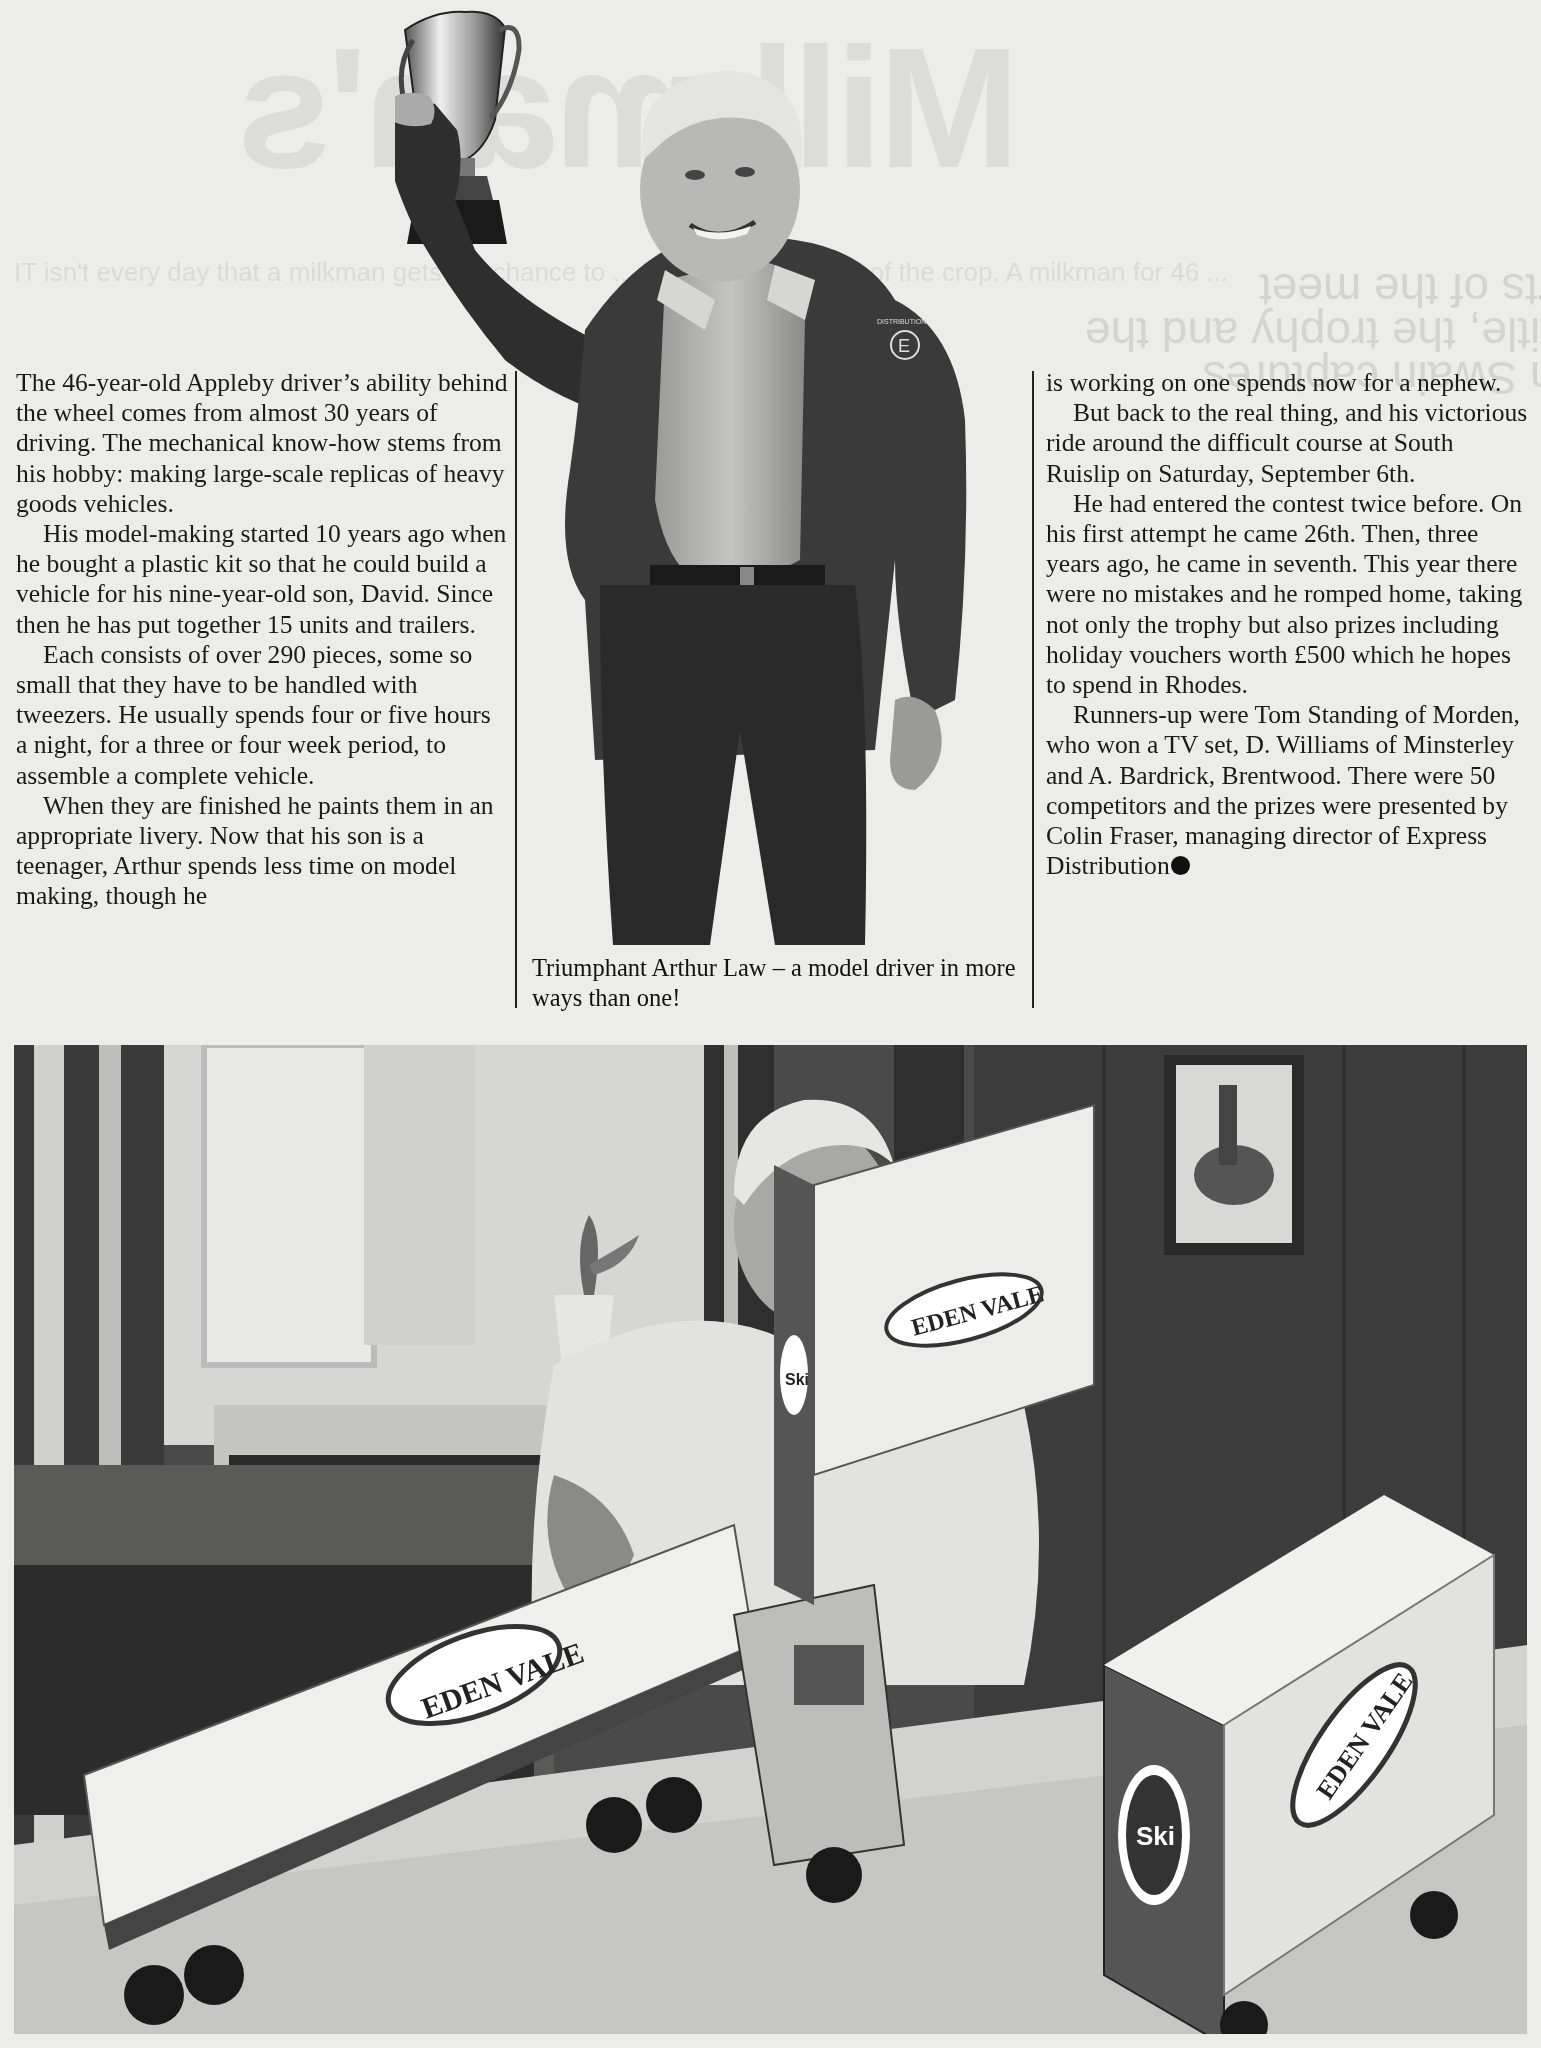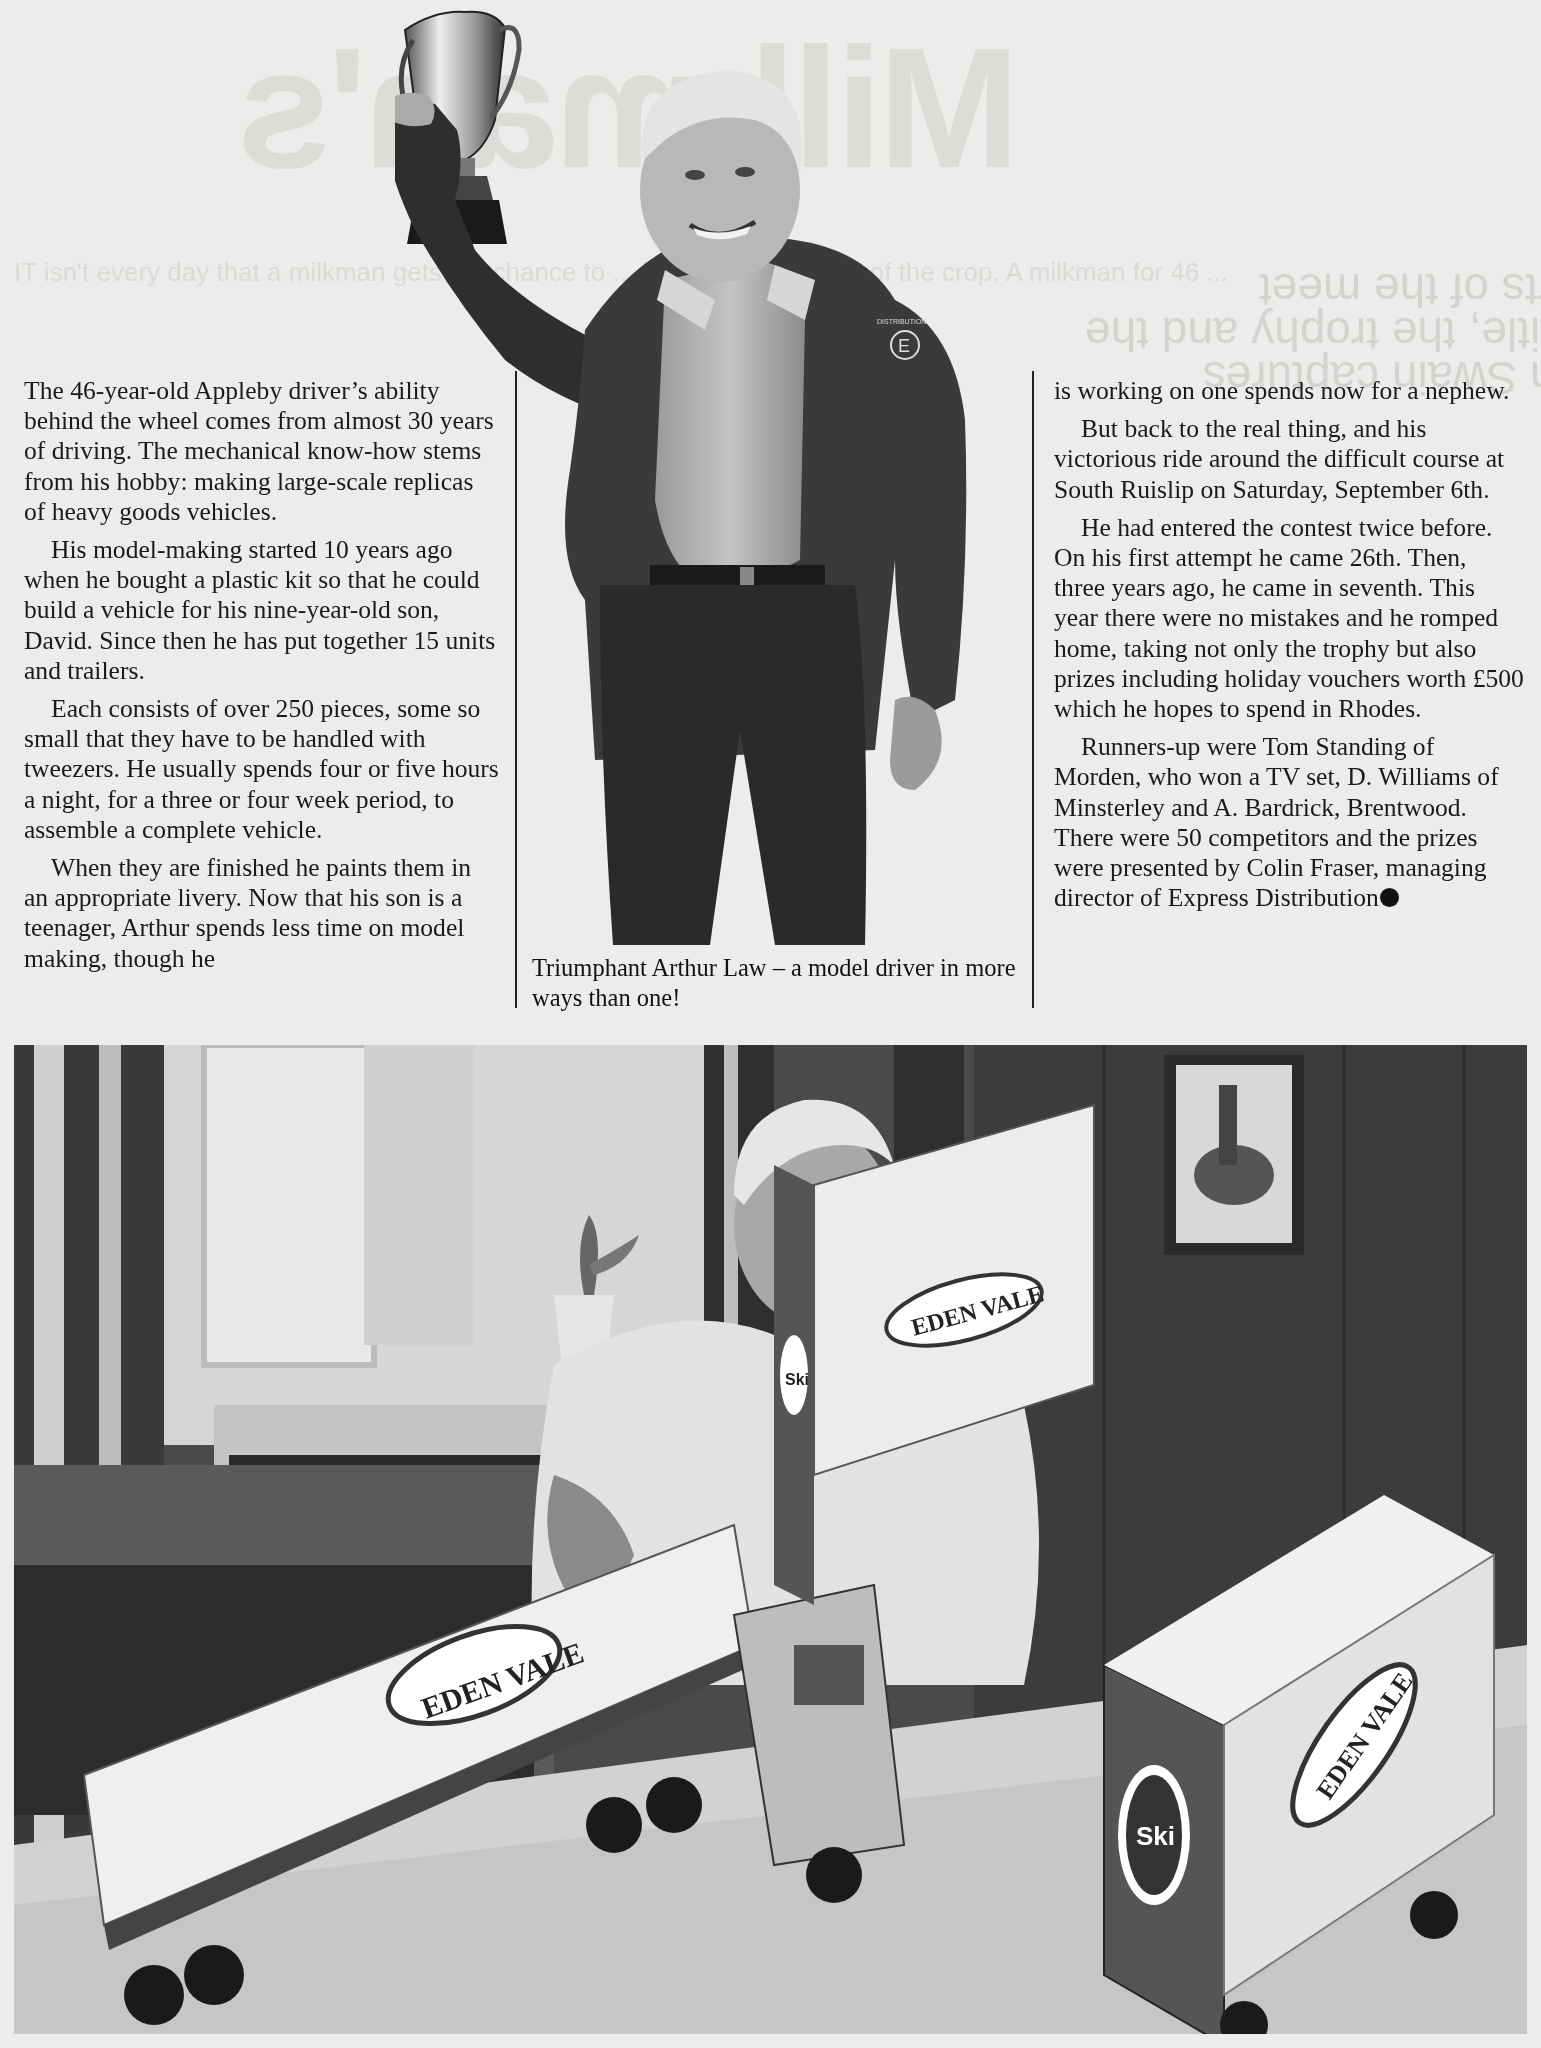--- a/index.html
+++ b/index.html
@@ -18,21 +18,21 @@
       left: 0; top: 10px; font-size: 170px; font-weight: bold; letter-spacing: -4px;
       transform: scaleX(-1); transform-origin: 510px 0; color: #dcdcd9;
     }
     .st-sub { left: 1085px; top: 268px; font-size: 46px; line-height: 44px; transform: scale(-1,-1); color: #d3d3d0; }
     .st-body { left: 14px; top: 255px; font-size: 26px; line-height: 34px; color: #dadad7; }
 
     .col {
       position: absolute; font-size: 25.6px; line-height: 30.2px;
       text-align: left;
     }
-    .col p { margin: 8px; }
+    .col p { margin: 0; }
     .col p.indent { text-indent: 27px; }
     .col-left { left: 16px; top: 368px; width: 492px; }
     .col-right { left: 1046px; top: 368px; width: 486px; }
     .rule { position: absolute; width: 2px; background: #222; top: 371px; height: 637px; }
     .rule-left { left: 515px; }
     .rule-right { left: 1032px; }
     .bullet { display: inline-block; width: 19px; height: 19px; border-radius: 50%; background: #111; vertical-align: -1px; margin-left: 1px; }
 
     .caption {
       position: absolute; left: 532px; top: 953px; width: 490px;
@@ -114,21 +114,21 @@
     <path d="M380 265 L420 280 L410 320 L372 300 Z" fill="#d6d6d4"></path>
   </svg>
 </div>
 
 <div class="rule rule-left"></div>
 <div class="rule rule-right"></div>
 
 <div class="col col-left">
   <p>The 46-year-old Appleby driver’s ability behind the wheel comes from almost 30 years of driving. The mechanical know-how stems from his hobby: making large-scale replicas of heavy goods vehicles.</p>
   <p class="indent">His model-making started 10 years ago when he bought a plastic kit so that he could build a vehicle for his nine-year-old son, David. Since then he has put together 15 units and trailers.</p>
-  <p class="indent">Each consists of over 250 pieces, some so small that they have to be handled with tweezers. He usually spends four or five hours a night, for a three or four week period, to assemble a complete vehicle.</p>
+  <p class="indent">Each consists of over 290 pieces, some so small that they have to be handled with tweezers. He usually spends four or five hours a night, for a three or four week period, to assemble a complete vehicle.</p>
   <p class="indent">When they are finished he paints them in an appropriate livery. Now that his son is a teenager, Arthur spends less time on model making, though he</p>
 </div>
 
 <div class="caption">Triumphant Arthur Law – a model driver in more ways than one!</div>
 
 <div class="col col-right">
   <p>is working on one spends now for a nephew.</p>
   <p class="indent">But back to the real thing, and his victorious ride around the difficult course at South Ruislip on Saturday, September 6th.</p>
   <p class="indent">He had entered the contest twice before. On his first attempt he came 26th. Then, three years ago, he came in seventh. This year there were no mistakes and he romped home, taking not only the trophy but also prizes including holiday vouchers worth £500 which he hopes to spend in Rhodes.</p>
   <p class="indent"><span>Runners-up were Tom Standing of Morden, who won a TV set, D. Williams of Minsterley and A. Bardrick, Brentwood. There were 50 competitors and the prizes were presented by Colin Fraser, managing director of Express Distribution</span><span class="bullet"></span></p>

